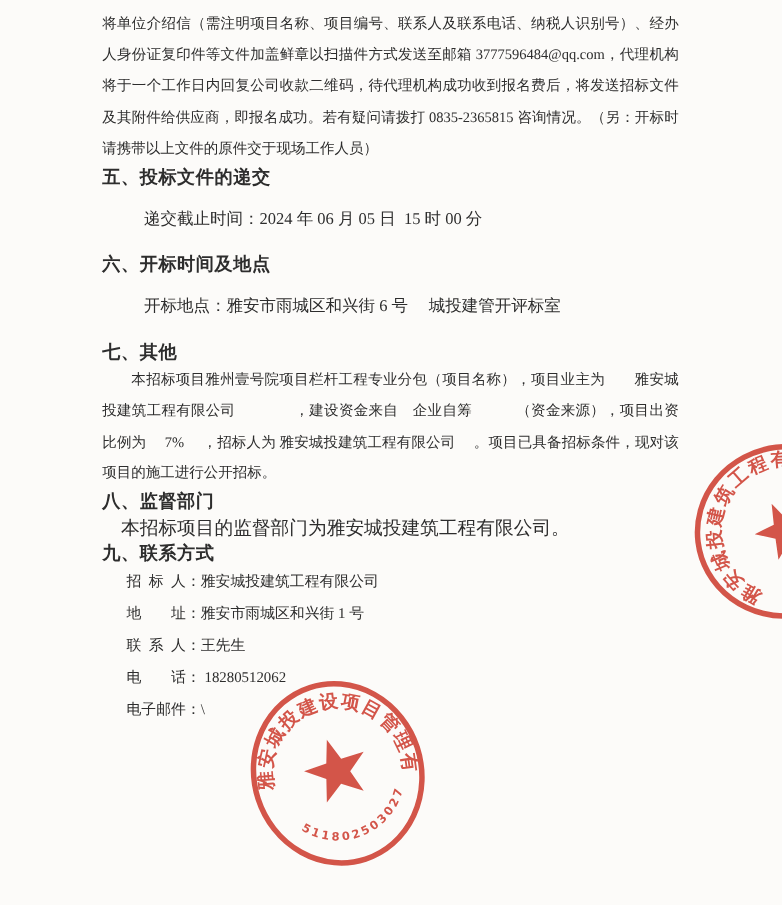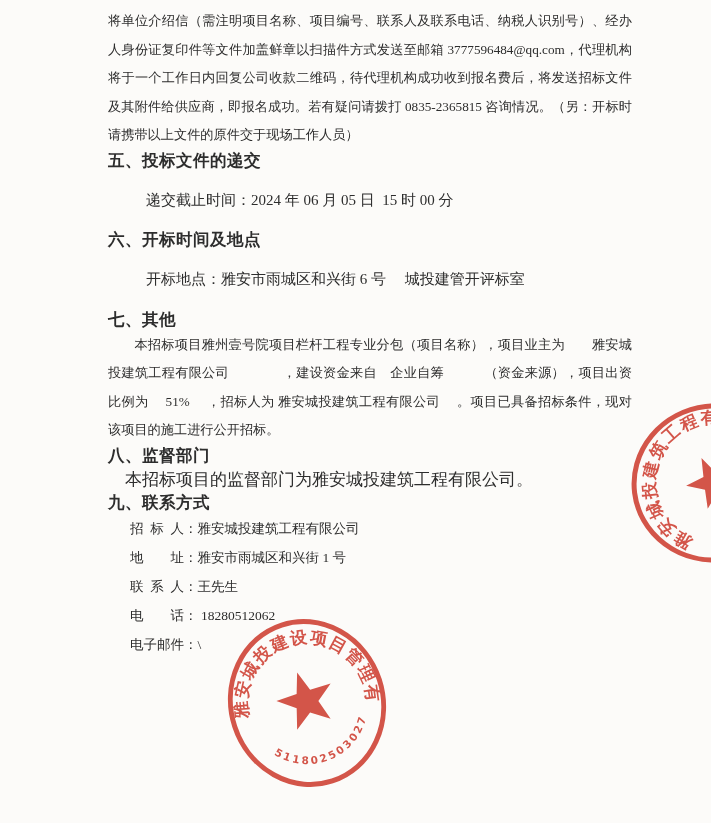--- a/index.html
+++ b/index.html
@@ -7,21 +7,21 @@
     position:relative;
     width:711px;height:823px;
     margin:0 auto;
     background:#fcfbf9;
     overflow:hidden;
     font-family:"Liberation Serif","DejaVu Serif",serif;
     color:#2d2d2d;
   }
   .content{
     position:absolute;
-    left:108px;top:7px;width:524px;
+    left:93px;top:7px;width:524px;
   }
   .intro{
     font-size:13.2px;line-height:28.5px;
     text-align:justify;
     margin:0;
   }
   .heading{
     font-size:16.5px;line-height:22px;font-weight:bold;
     margin:0;letter-spacing:.5px;
   }
@@ -63,21 +63,21 @@
 
     <p class="intro">将单位介绍信（需注明项目名称、项目编号、联系人及联系电话、纳税人识别号）、经办人身份证复印件等文件加盖鲜章以扫描件方式发送至邮箱 3777596484@qq.com，代理机构将于一个工作日内回复公司收款二维码，待代理机构成功收到报名费后，将发送招标文件及其附件给供应商，即报名成功。若有疑问请拨打 0835-2365815 咨询情况。（另：开标时请携带以上文件的原件交于现场工作人员）</p>
 
     <h2 class="heading">五、投标文件的递交</h2>
     <p class="subline">递交截止时间：2024 年 06 月 05 日  15 时 00 分</p>
 
     <h2 class="heading">六、开标时间及地点</h2>
     <p class="subline">开标地点：雅安市雨城区和兴街 6 号　 城投建管开评标室</p>
 
     <h2 class="heading">七、其他</h2>
-    <p class="para">本招标项目雅州壹号院项目栏杆工程专业分包（项目名称），项目业主为　　雅安城投建筑工程有限公司　　　　，建设资金来自　企业自筹　　　（资金来源），项目出资比例为　 51%　 ，招标人为 雅安城投建筑工程有限公司　 。项目已具备招标条件，现对该项目的施工进行公开招标。</p>
+    <p class="para">本招标项目雅州壹号院项目栏杆工程专业分包（项目名称），项目业主为　　雅安城投建筑工程有限公司　　　　，建设资金来自　企业自筹　　　（资金来源），项目出资比例为　 7%　 ，招标人为 雅安城投建筑工程有限公司　 。项目已具备招标条件，现对该项目的施工进行公开招标。</p>
 
     <h2 class="heading">八、监督部门</h2>
     <p class="s8line">本招标项目的监督部门为雅安城投建筑工程有限公司。</p>
 
     <h2 class="heading">九、联系方式</h2>
 
     <div>
       <p class="crow"><span>招  标  人：</span><span>雅安城投建筑工程有限公司</span></p>
       <p class="crow"><span>地　　址：</span><span>雅安市雨城区和兴街 1 号</span></p>
       <p class="crow"><span>联  系  人：</span><span>王先生</span></p>

